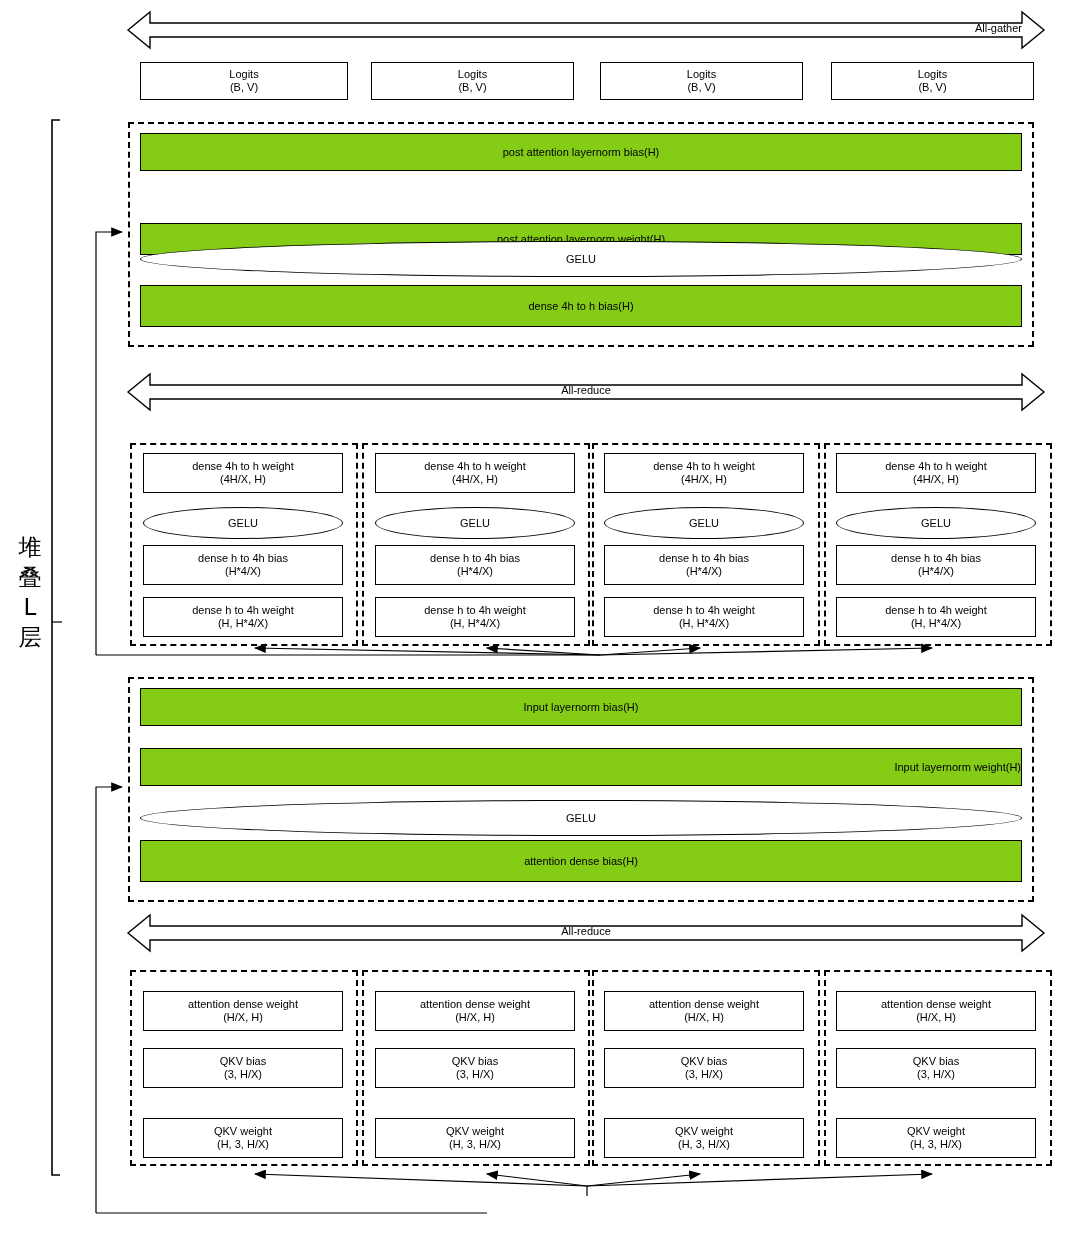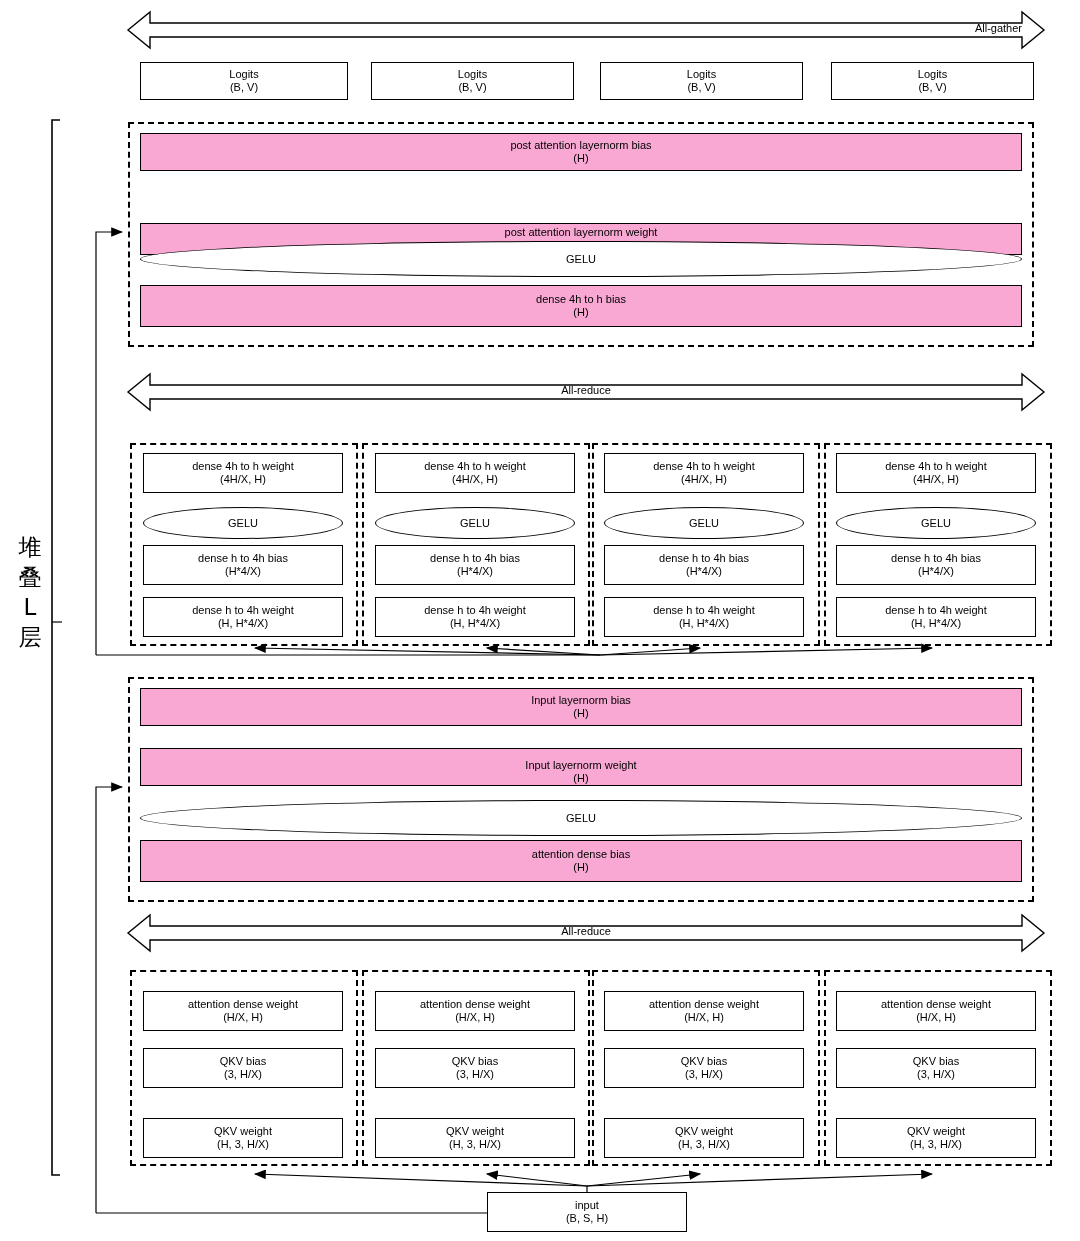--- a/index.html
+++ b/index.html
@@ -27,23 +27,23 @@
     display: flex;
     flex-direction: column;
     align-items: center;
     justify-content: center;
     text-align: center;
     font-size: 11px;
     line-height: 13px;
   }
   .greybox {
     border: 1px solid #000;
-    background: #f9a8d4;
+    background: #84cc16;
     display: flex;
-    flex-direction: column;
+    flex-direction: row;
     align-items: center;
     justify-content: center;
     text-align: center;
     font-size: 11px;
     line-height: 13px;
   }
   .dashgroup {
     border: 2px dashed #000;
     background: transparent;
   }
@@ -300,18 +300,14 @@
   </div>
   <div class="solidbox abs" style="left:836px; top:1048px; width:200px; height:40px;">
     <div>QKV bias</div>
     <div>(3, H/X)</div>
   </div>
   <div class="solidbox abs" style="left:836px; top:1118px; width:200px; height:40px;">
     <div>QKV weight</div>
     <div>(H, 3, H/X)</div>
   </div>
 
-  <div class="solidbox abs" style="left:487px; top:1192px; width:200px; height:40px;">
-    <div class="linetop">input</div>
-    <div class="linebot">(B, S, H)</div>
-  </div>
 
 </div>
 
 </body></html>

